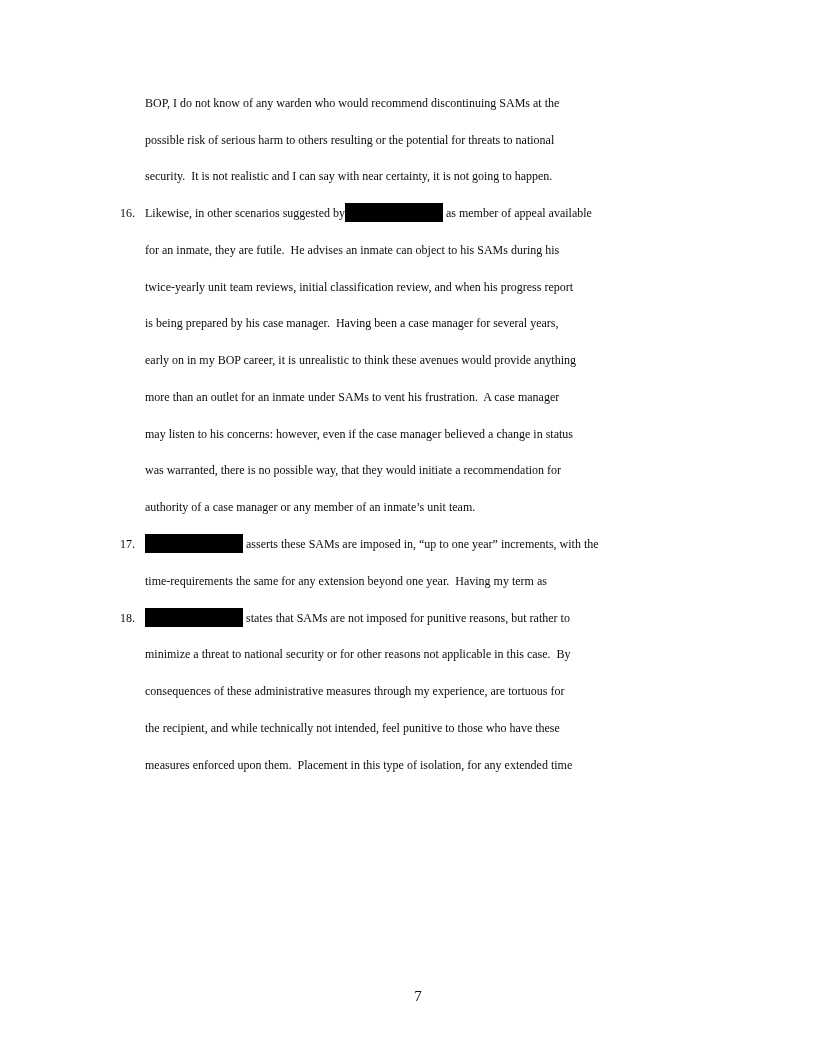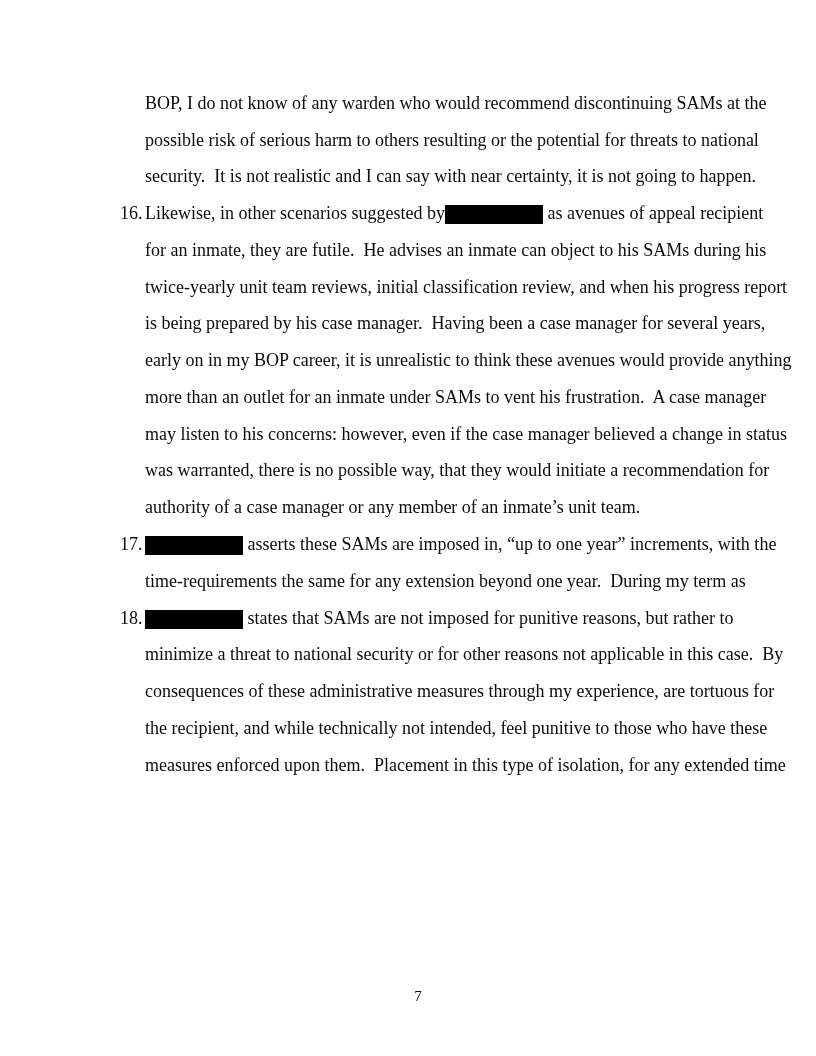--- a/index.html
+++ b/index.html
@@ -14,21 +14,21 @@
     background: #ffffff;
     overflow: hidden;
     font-family: "Liberation Serif", "DejaVu Serif", serif;
     color: #0b0b0b;
   }
   .doc-body {
     position: absolute;
     left: 120px;
     top: 84.8px;
     width: 640px;
-    font-size: 18px;
+    font-size: 12px;
     line-height: 36.77px;
   }
   .line {
     white-space: pre;
     height: 36.77px;
   }
   .line.cont {
     padding-left: 25px;
   }
   .num {
@@ -59,34 +59,34 @@
 <div class="page">
   <div class="doc-body">
 
     <div class="para">
       <div class="line cont">BOP, I do not know of any warden who would recommend discontinuing SAMs at the</div>
       <div class="line cont">possible risk of serious harm to others resulting or the potential for threats to national</div>
       <div class="line cont">security.  It is not realistic and I can say with near certainty, it is not going to happen.</div>
     </div>
 
     <div class="para">
-      <div class="line"><span class="num">16.</span><span>Likewise, in other scenarios suggested by</span><span class="redaction"></span><span> as avenues of appeal recipient</span></div>
+      <div class="line"><span class="num">16.</span><span>Likewise, in other scenarios suggested by</span><span class="redaction"></span><span> as member of appeal available</span></div>
       <div class="line cont">for an inmate, they are futile.  He advises an inmate can object to his SAMs during his</div>
       <div class="line cont">twice-yearly unit team reviews, initial classification review, and when his progress report</div>
       <div class="line cont">is being prepared by his case manager.  Having been a case manager for several years,</div>
       <div class="line cont">early on in my BOP career, it is unrealistic to think these avenues would provide anything</div>
       <div class="line cont">more than an outlet for an inmate under SAMs to vent his frustration.  A case manager</div>
       <div class="line cont">may listen to his concerns: however, even if the case manager believed a change in status</div>
       <div class="line cont">was warranted, there is no possible way, that they would initiate a recommendation for</div>
       <div class="line cont">authority of a case manager or any member of an inmate’s unit team.</div>
     </div>
 
     <div class="para">
       <div class="line"><span class="num">17.</span><span></span><span class="redaction"></span><span> asserts these SAMs are imposed in, “up to one year” increments, with the</span></div>
-      <div class="line cont">time-requirements the same for any extension beyond one year.  During my term as</div>
+      <div class="line cont">time-requirements the same for any extension beyond one year.  Having my term as</div>
     </div>
 
     <div class="para">
       <div class="line"><span class="num">18.</span><span></span><span class="redaction"></span><span> states that SAMs are not imposed for punitive reasons, but rather to</span></div>
       <div class="line cont">minimize a threat to national security or for other reasons not applicable in this case.  By</div>
       <div class="line cont">consequences of these administrative measures through my experience, are tortuous for</div>
       <div class="line cont">the recipient, and while technically not intended, feel punitive to those who have these</div>
       <div class="line cont">measures enforced upon them.  Placement in this type of isolation, for any extended time</div>
     </div>
 

